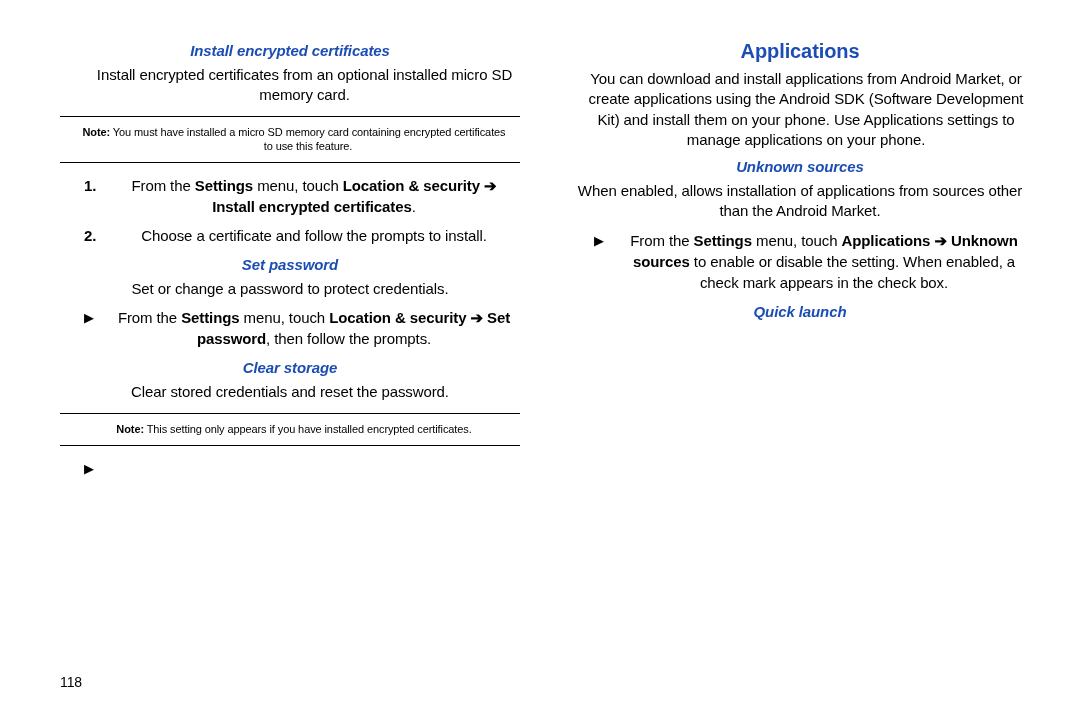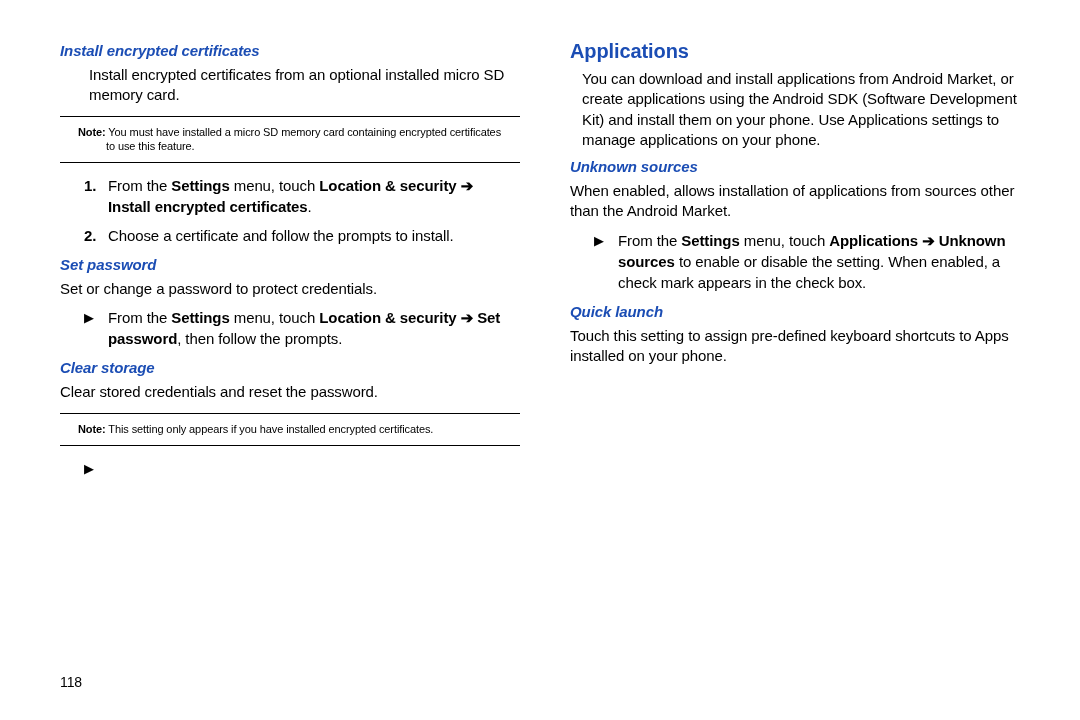--- a/index.html
+++ b/index.html
@@ -7,21 +7,21 @@
     width: 1080px;
     height: 720px;
     background: #fff;
     font-family: Arial, Helvetica, sans-serif;
     color: #000;
     padding: 40px 50px 0 60px;
     position: relative;
     letter-spacing: -0.1px;
   }
   .columns { display: flex; gap: 50px; }
-  .col { width: 470px; }
+  .col { width: 470px; text-align: center; }
   .h-blue-italic {
     color: #1b4db4;
     font-weight: bold;
     font-style: italic;
     font-size: 15px;
     margin-bottom: 6px;
     margin-top: 2px;
   }
   .h-blue-big {
     color: #1b4db4;
@@ -148,18 +148,17 @@
     <ul class="ul">
       <li>
         <span class="bullet">▶</span>
         <span>
           <span>From the </span><b>Settings</b><span> menu, touch </span><b>Applications </b><b class="arrow">➔</b><b> Unknown sources</b><span> to enable or disable the setting. When enabled, a check mark appears in the check box.</span>
         </span>
       </li>
     </ul>
 
     <div class="h-blue-italic">Quick launch</div>
-    <p class="para-flat">Touch this setting to assign pre-defined keyboard shortcuts to Apps installed on your phone.</p>
 
   </div>
 </div>
 
 <div class="pagenum">118</div>
 
 </body></html>

